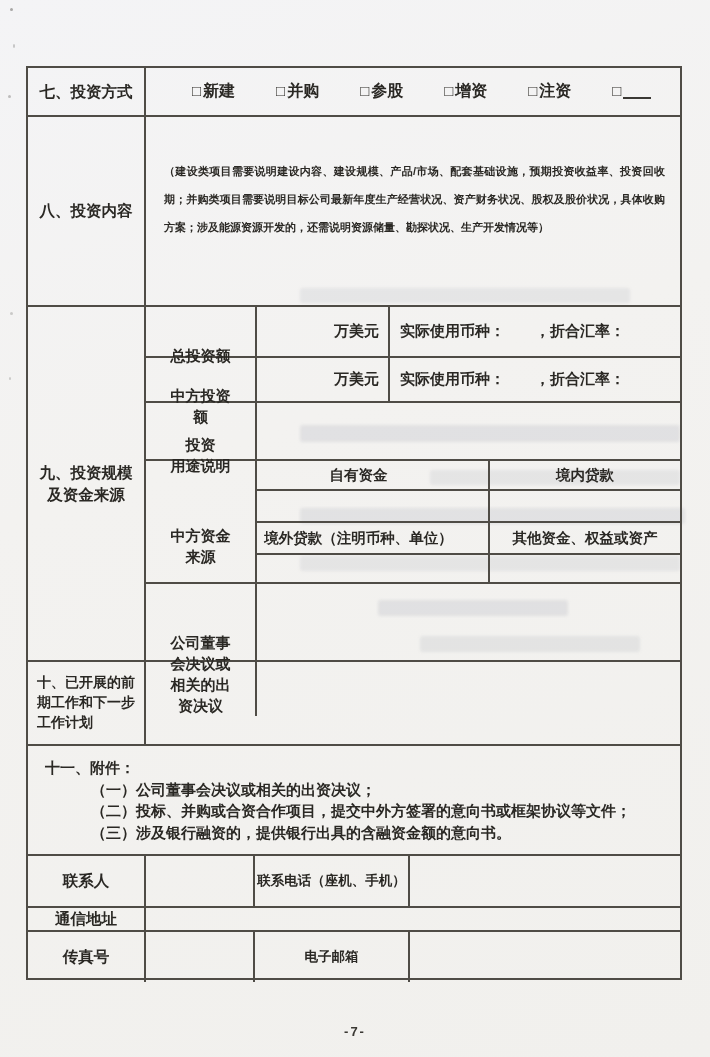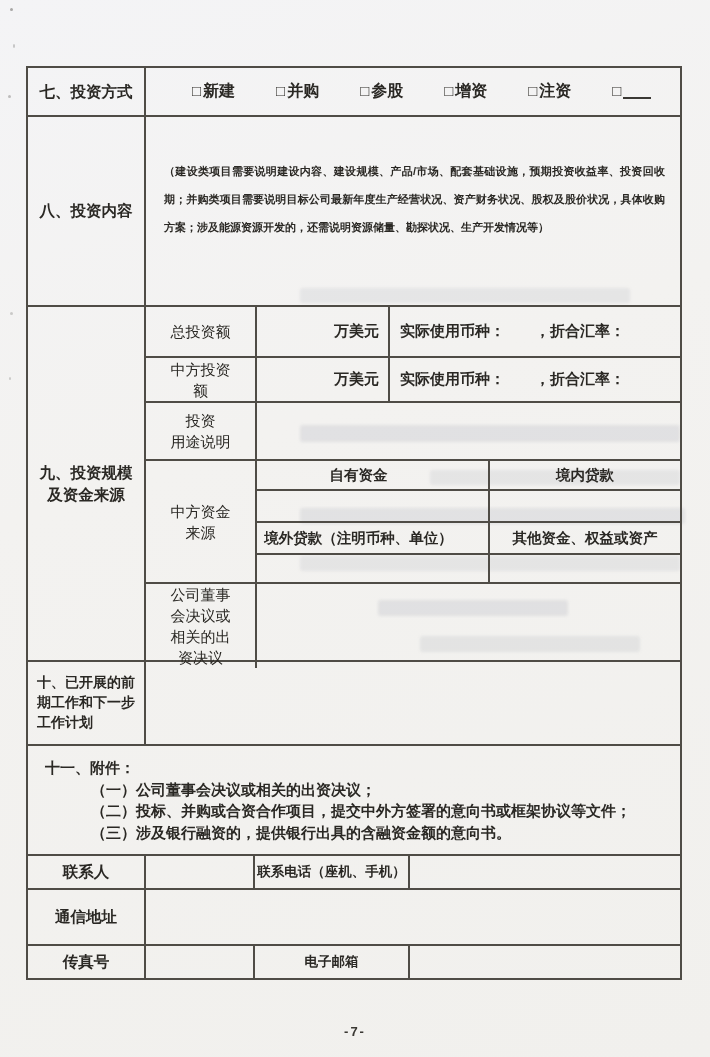--- a/index.html
+++ b/index.html
@@ -55,21 +55,21 @@
   .r8 { height:190px; }
   .r8txt { padding:40px 15px 0 18px; font-size:11px; line-height:28px;
            text-align:justify; font-weight:600; overflow:hidden; }
 
   
   .r9 { height:355px; }
   .r9body { flex:1 1 auto; display:flex; flex-direction:column; }
   .sr { display:flex; border-top:2px solid #4f4c46; flex:0 0 auto; }
   .sr:first-child { border-top:none; }
   .sublbl { flex:0 0 109px; display:flex; flex-direction:column; align-items:center;
-            justify-content:center; text-align:center; font-weight:400; font-size:15px; line-height:21px; padding:0 22px;}
+            justify-content:center; text-align:center; font-weight:700; font-size:15px; line-height:21px; padding:0 22px;margin-top:48px;}
   .srA { height:49px; } .srB { height:45px; } .srC { height:58px; } .srD { height:123px; } .srE { flex:1 1 auto; }
   .unitcell { flex:0 0 133px; display:flex; align-items:center; justify-content:flex-end;
               padding-right:9px; font-weight:600; font-size:15px; }
   .curcell { flex:1 1 auto; display:flex; align-items:center; padding-left:10px;
              font-weight:600; font-size:15px; white-space:nowrap; }
   .curgap { display:inline-block; width:30px; }
   .grid { flex:1 1 auto; display:flex; flex-direction:column; }
   .grow { display:flex; border-top:2px solid #4f4c46; flex:0 0 auto; }
   .grow:first-child { border-top:none; }
   .g1 { height:28px; } .g2 { height:32px; } .g3 { height:32px; } .g4 { flex:1 1 auto; }
@@ -82,21 +82,21 @@
   .r10 { height:84px; }
   .r10 .lblcol { font-size:14px; line-height:20px; text-align:left; align-items:flex-start;
                  justify-content:flex-start; display:block; padding:10px 8px 0 9px; }
 
   
   .r11 { height:110px; }
   .att { flex:1 1 auto; padding:11px 24px 0 17px; font-size:15px; line-height:21.5px; font-weight:600; }
   .att-item { padding-left:46px; white-space:nowrap; }
 
   
-  .rc { height:34px; }
+  .rc { height:52px; }
   .rc3 { flex:1 1 auto; }
   .vcell1 { flex:0 0 109px; }
   .lbl2 { flex:0 0 155px; display:flex; align-items:center; justify-content:center;
           font-weight:600; font-size:13.5px; white-space:nowrap; }
   .vcell2 { flex:1 1 auto; }
   .addrval { flex:1 1 auto; }
 
   .footer { position:absolute; left:0; right:0; top:1024px; text-align:center;
             font-size:13px; letter-spacing:2px; color:#3a3833; font-weight:600; }
 </style>

